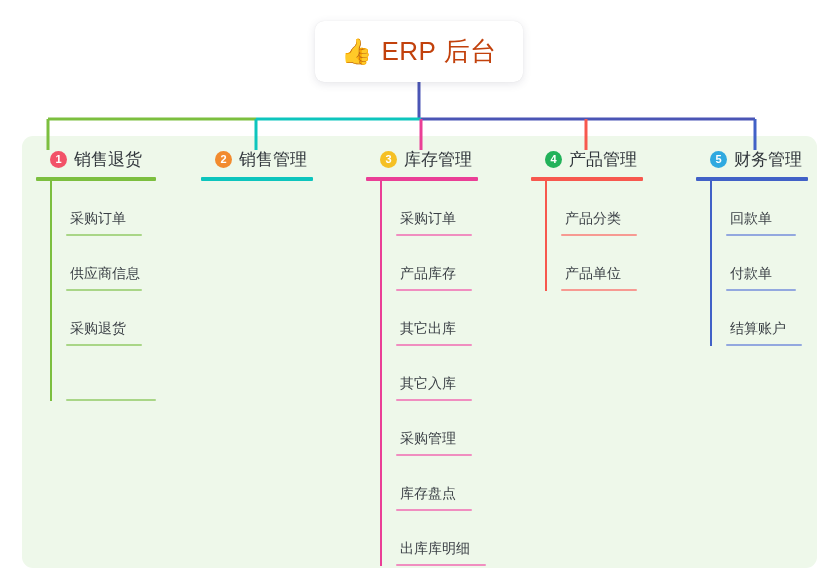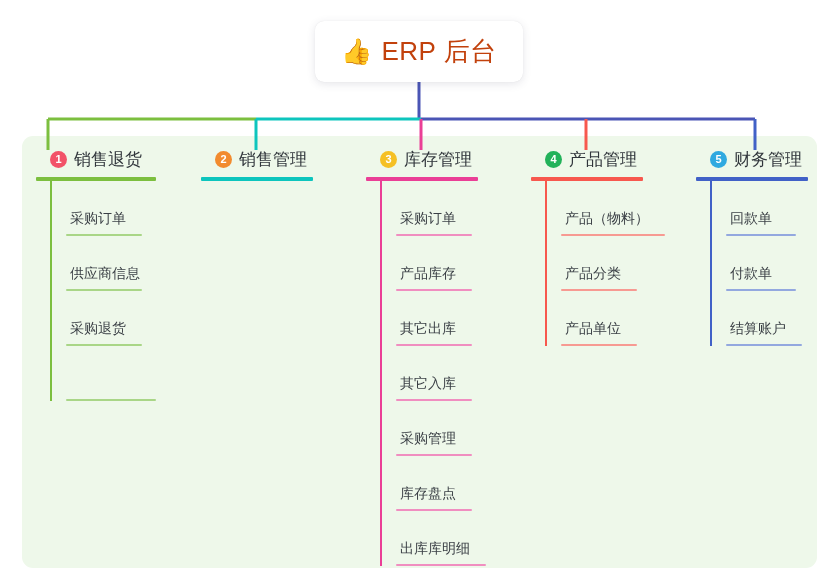--- a/index.html
+++ b/index.html
@@ -242,24 +242,20 @@
       </div>
       <div class="branch" style="left: 531px; width: 112px;">
         <div class="branch-header">
           <span class="badge" style="background: rgb(34, 178, 90);">4</span>
           <span class="branch-title">产品管理</span>
         </div>
         <div class="header-rule" style="background: rgb(247, 88, 78); width: 112px;"></div>
         <div class="items">
           <div class="spine" style="background: rgb(247, 88, 78);"></div>
           <div class="item">
-            <div class="item-label">产品（物料）</div>
-            <div class="item-rule" style="background: rgb(247, 154, 146); width: 104px;"></div>
-          </div>
-          <div class="item">
             <div class="item-label">产品分类</div>
             <div class="item-rule" style="background: rgb(247, 154, 146); width: 76px;"></div>
           </div>
           <div class="item">
             <div class="item-label">产品单位</div>
             <div class="item-rule" style="background: rgb(247, 154, 146); width: 76px;"></div>
           </div>
         </div>
       </div>
       <div class="branch" style="left: 696px; width: 112px;">

